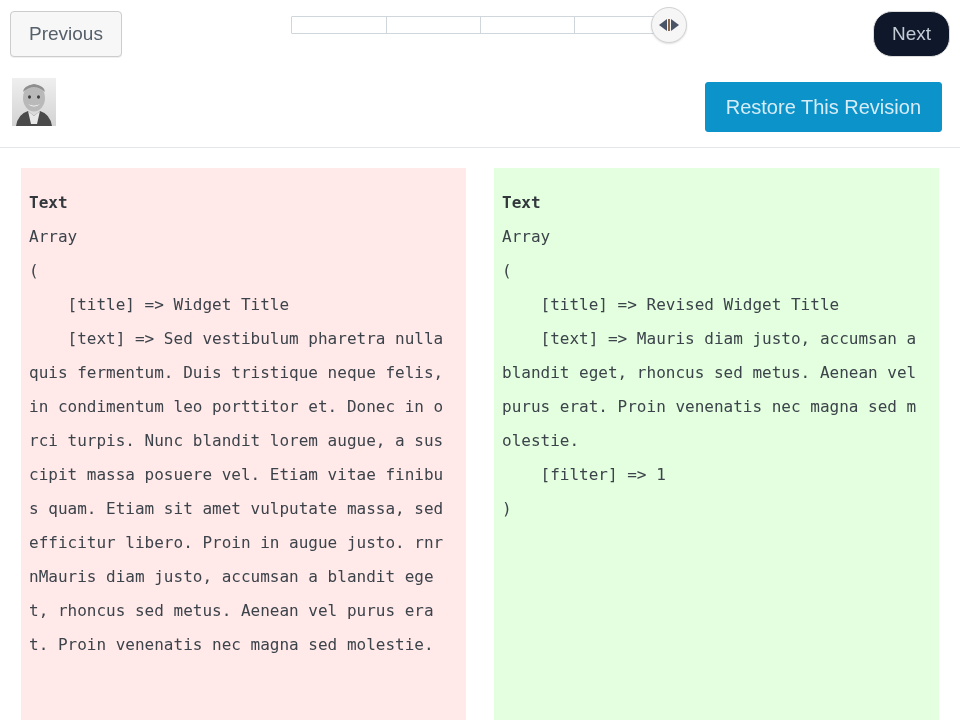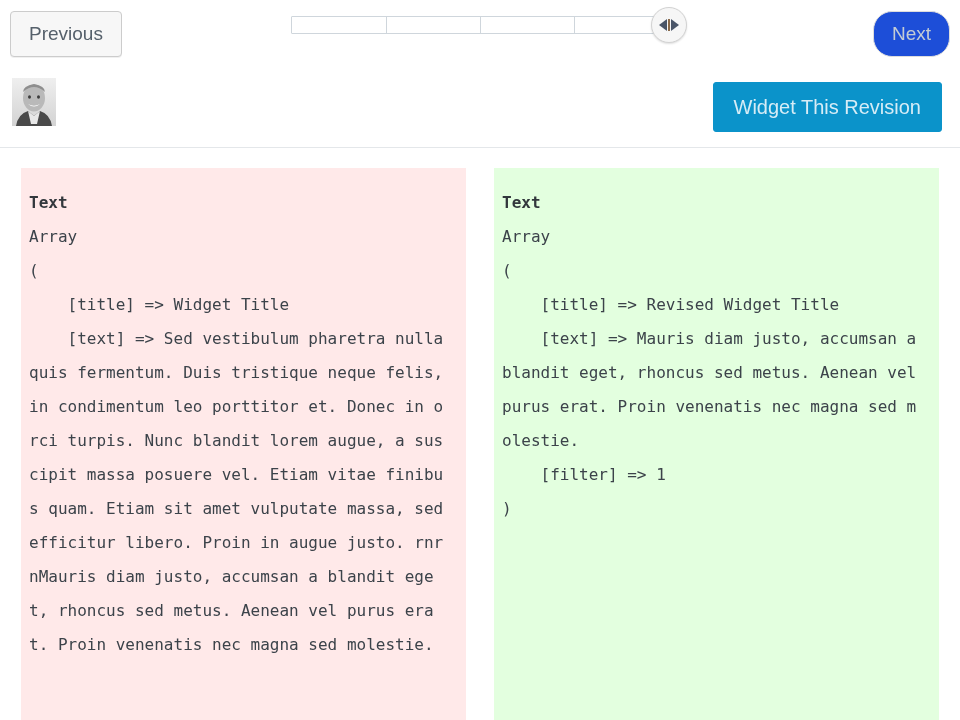--- a/index.html
+++ b/index.html
@@ -47,21 +47,21 @@
   }
   .nav-btn.prev {
     left: 10px;
     color: #55606b;
     cursor: pointer;
   }
   .nav-btn.next {
     right: 10px;
     color: #c3ccd4;
     cursor: default;
-    background: #1d4ed8;
+    background: #0f172a;
     border-color: #dddddd;
     box-shadow: none;
     border-radius: 19px;
   }
 
   
   .slider {
     position: absolute;
     left: 291px;
     top: 16px;
@@ -257,21 +257,21 @@
       <path d="M11 14 Q22 4 33 14 Q33 8 22 6 Q11 8 11 14 Z" fill="#8e8e8e"></path>
       <ellipse cx="17.5" cy="19" rx="1.5" ry="1.7" fill="#3c3c3c"></ellipse>
       <ellipse cx="26.5" cy="19" rx="1.5" ry="1.7" fill="#3c3c3c"></ellipse>
       <path d="M16 26 Q22 31 28 26 Q22 29.5 16 26 Z" fill="#ffffff"></path>
       <path d="M4 48 Q6 36 16 33 L22 38 L28 33 Q38 36 40 48 Z" fill="#4a4a4a"></path>
       <path d="M16 33 L22 38 L28 33 L25 46 L19 46 Z" fill="#e8e8e8"></path>
     </svg>
   </div>
 
 
-  <div class="restore-btn">Widget This Revision</div>
+  <div class="restore-btn">Restore This Revision</div>
 
   <div class="diff-area">
 
     <div class="diff-col left">
       <pre class="diff-pre"><span class="diff-head">Text</span><span>Array
 (
     [title] =&gt; Widget Title
     [text] =&gt; Sed vestibulum pharetra nulla quis fermentum. Duis tristique neque felis, in condimentum leo porttitor et. Donec in orci turpis. Nunc blandit lorem augue, a suscipit massa posuere vel. Etiam vitae finibus quam. Etiam sit amet vulputate massa, sed efficitur libero. Proin in augue justo. rnrnMauris diam justo, accumsan a blandit eget, rhoncus sed metus. Aenean vel purus erat. Proin venenatis nec magna sed molestie.</span></pre>
     </div>
 

